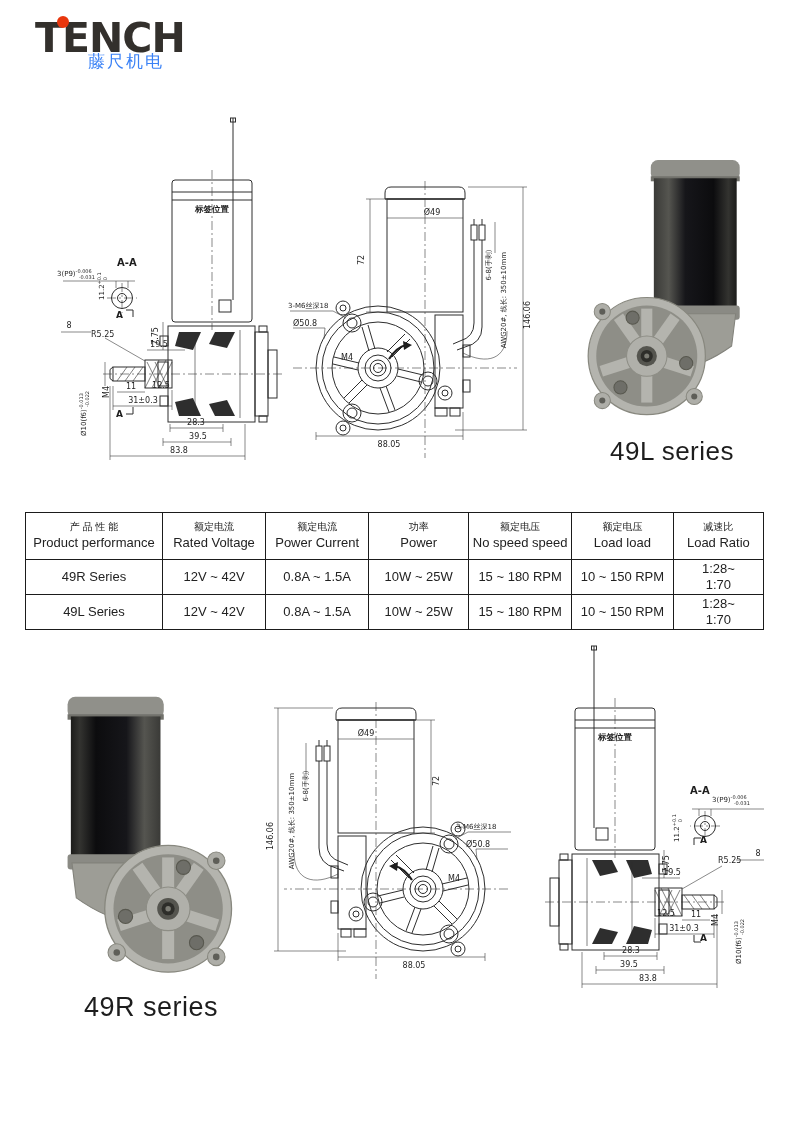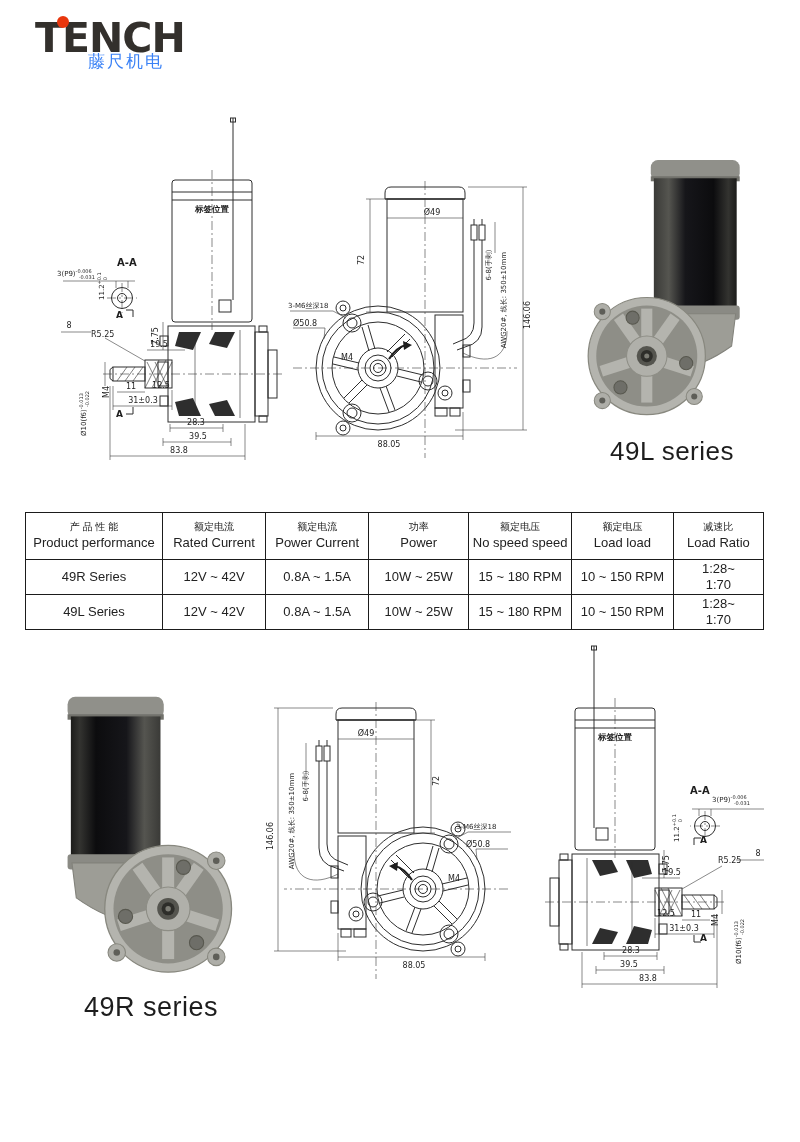--- a/index.html
+++ b/index.html
@@ -278,21 +278,21 @@
         <col style="width:92px">
     </colgroup>
     <tbody>
         <tr>
       <th>
             <div class="hcn">产 品 性 能</div>
             <div>Product performance</div>
           </th>
       <th>
             <div class="hcn">额定电流</div>
-            <div>Rated Current</div>
+            <div>Rated Voltage</div>
           </th>
       <th>
             <div class="hcn">额定电流</div>
             <div>Power Current</div>
           </th>
       <th>
             <div class="hcn">功率</div>
             <div>Power</div>
           </th>
       <th>

